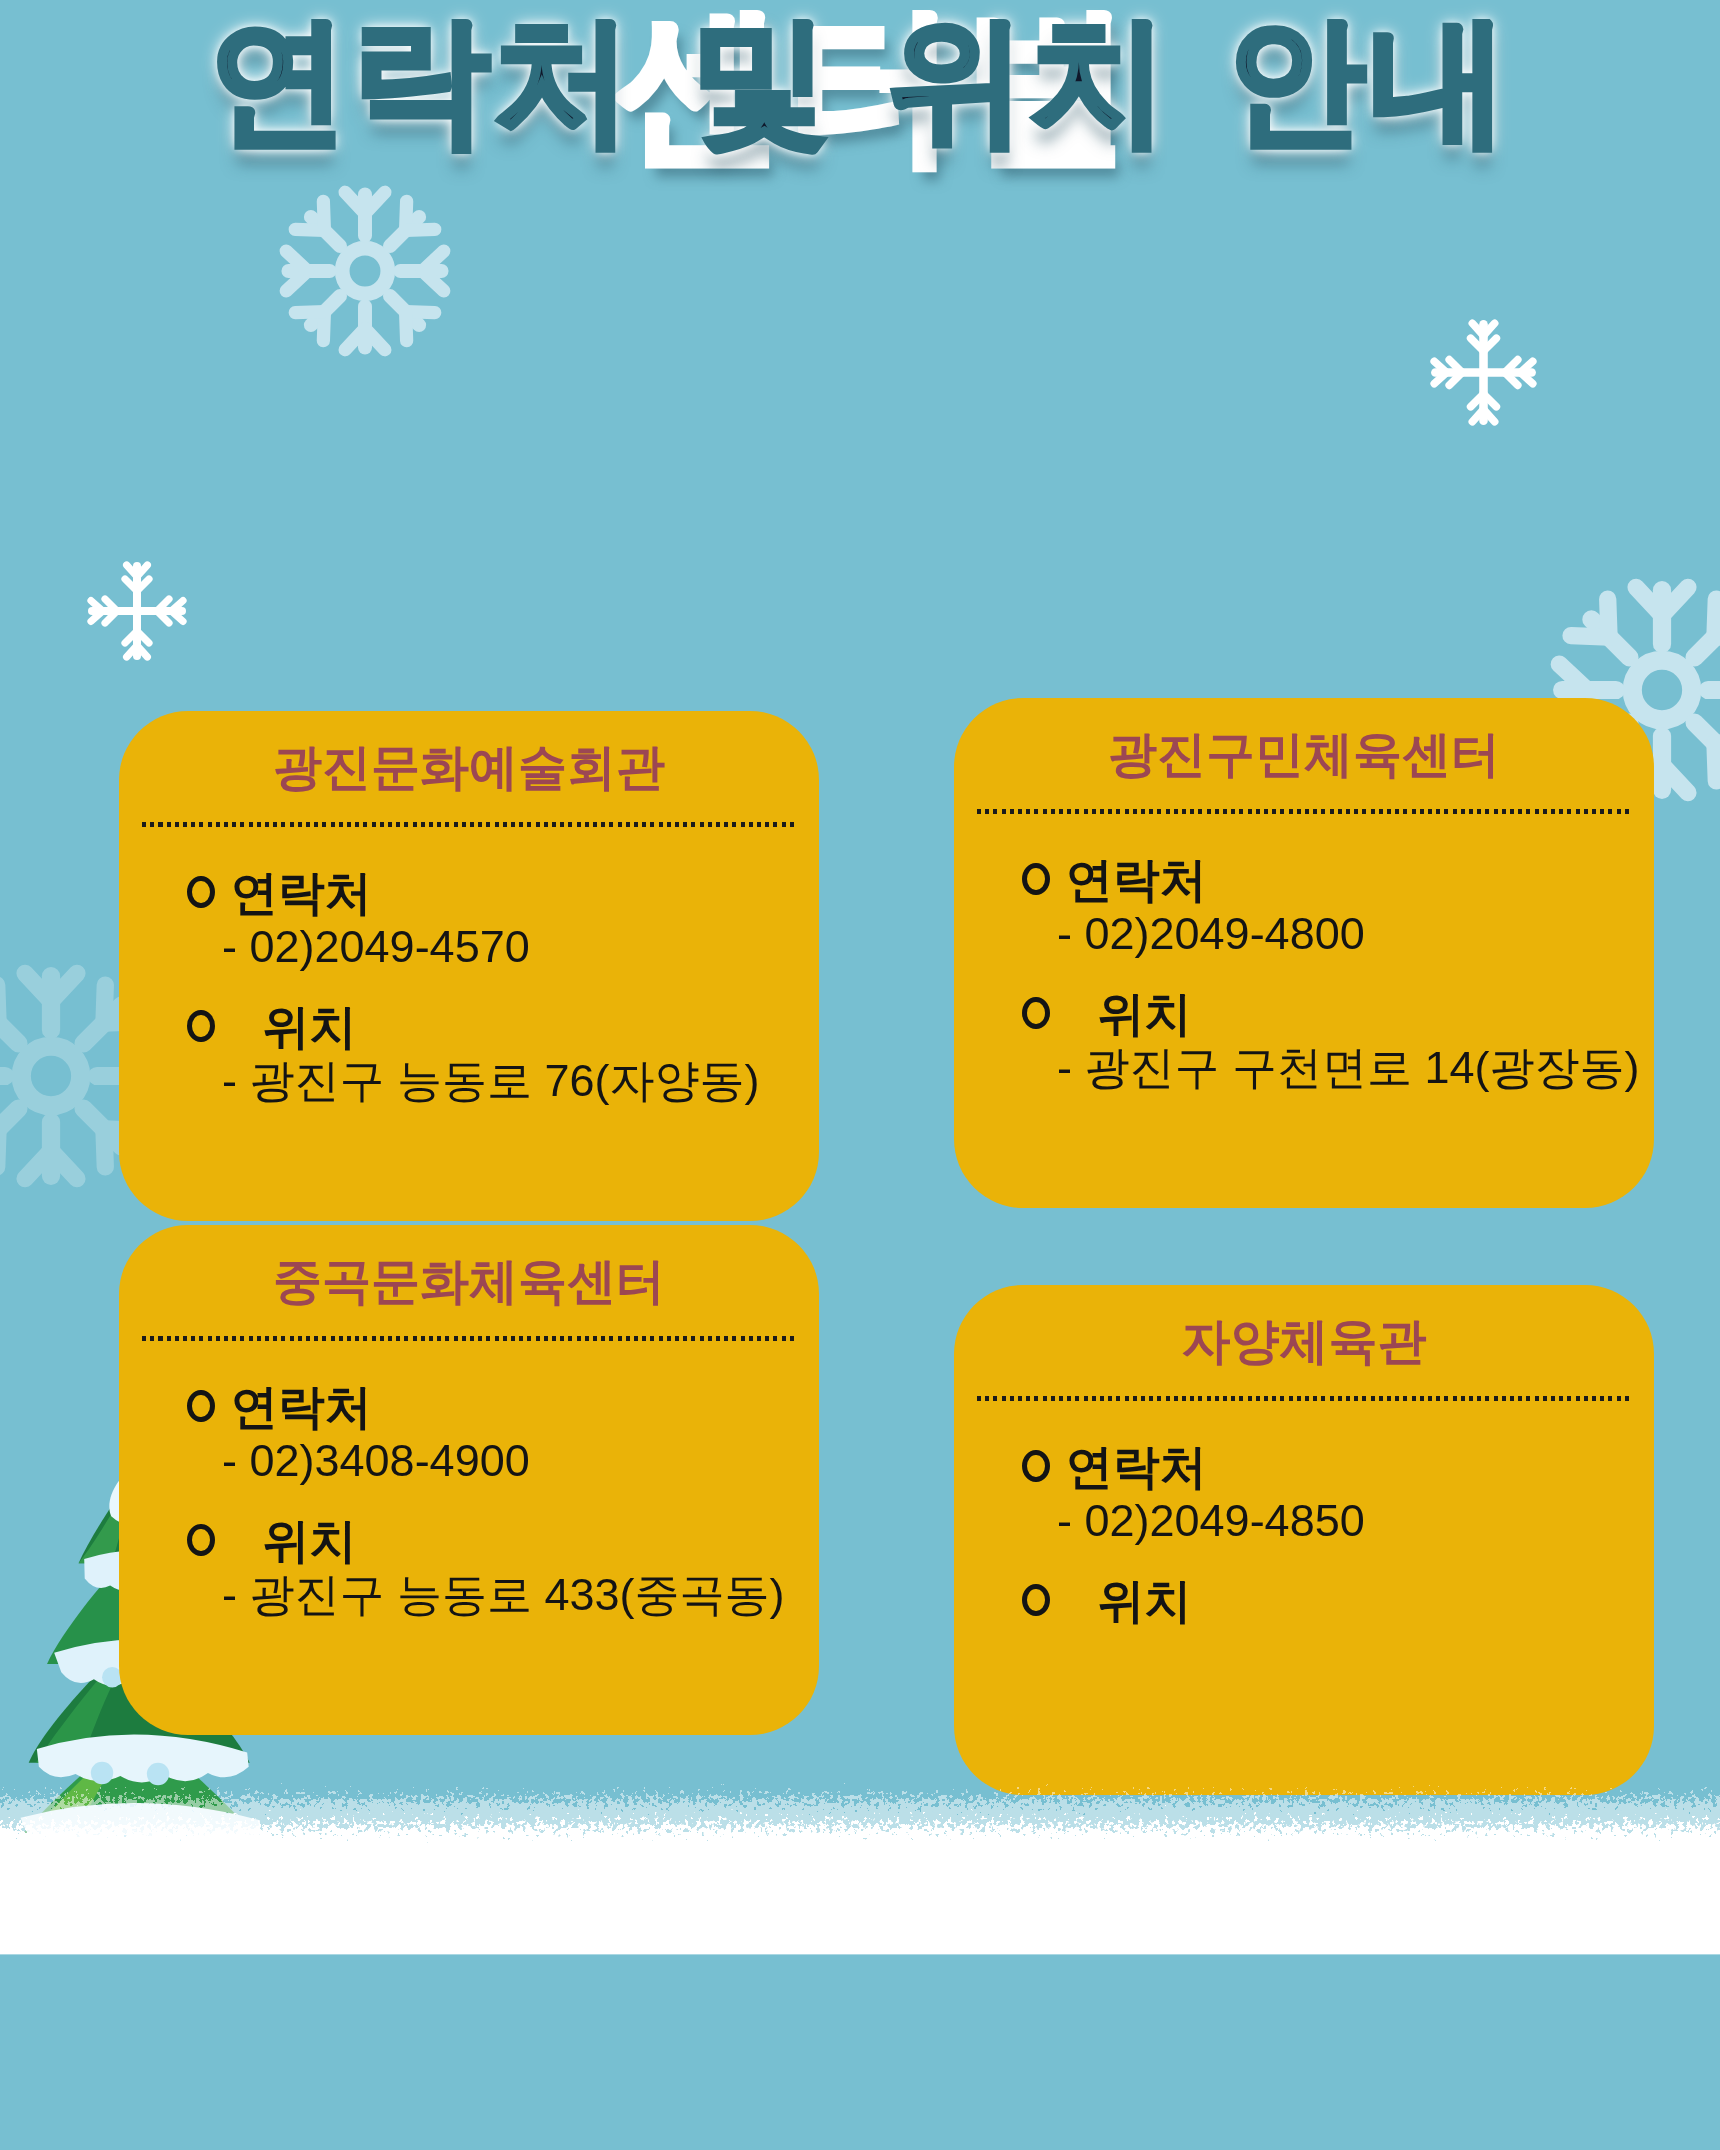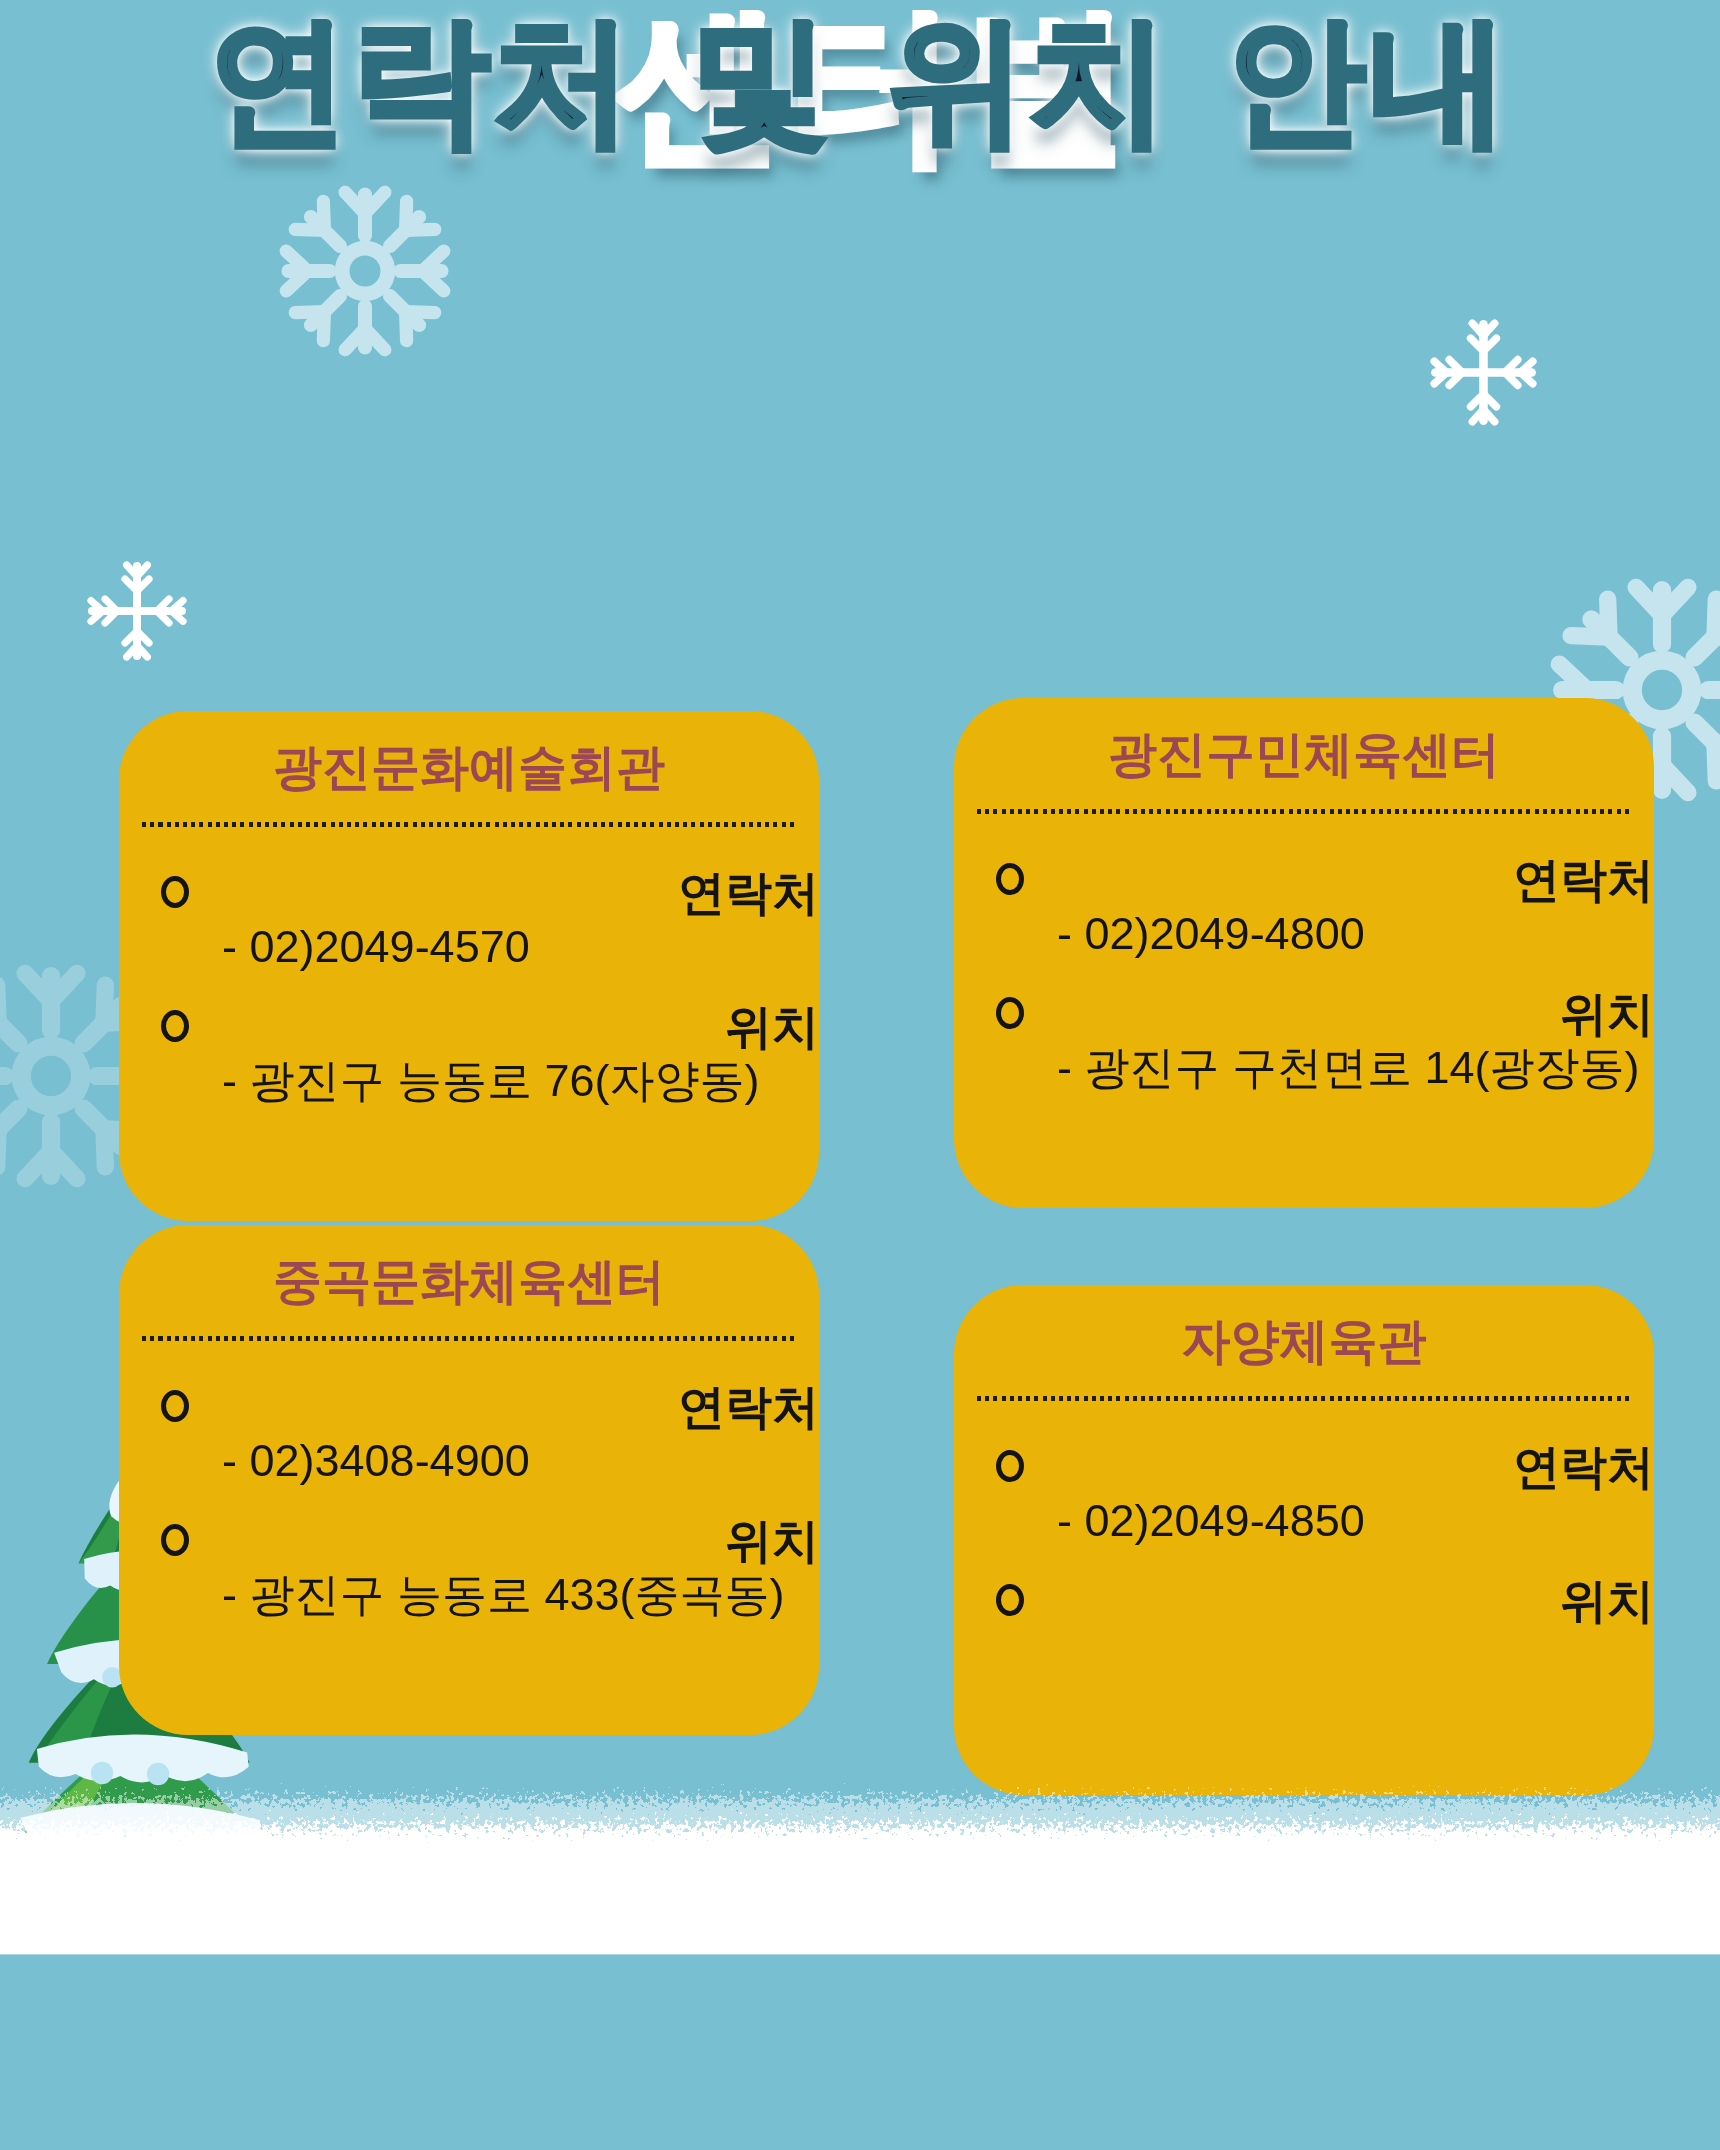--- a/index.html
+++ b/index.html
@@ -53,25 +53,24 @@
     font-size:49px;font-weight:bold;line-height:1;
     color:#9c4753;
   }
   .divider{
     margin:30px 23px 0 23px;
     height:4.6px;
     background-image:repeating-linear-gradient(to right,#1b1b1b 0 4.1px,transparent 4.1px 8.2px);
   }
   .row-label{
     margin-top:42px;
-    padding-left:42px;
+    padding-left:68px;
     display:flex;align-items:center;gap:16.3px;
     font-size:47px;font-weight:bold;line-height:1;
     color:#141414;
-    justify-content:space-between;
   }
   .row-label.second{margin-top:34px;gap:48px;}
   .bullet{
     flex:0 0 auto;
     width:27.5px;height:32px;
     border:5.6px solid #141414;
     border-radius:50%;
     box-sizing:border-box;
   }
   .row-value{

